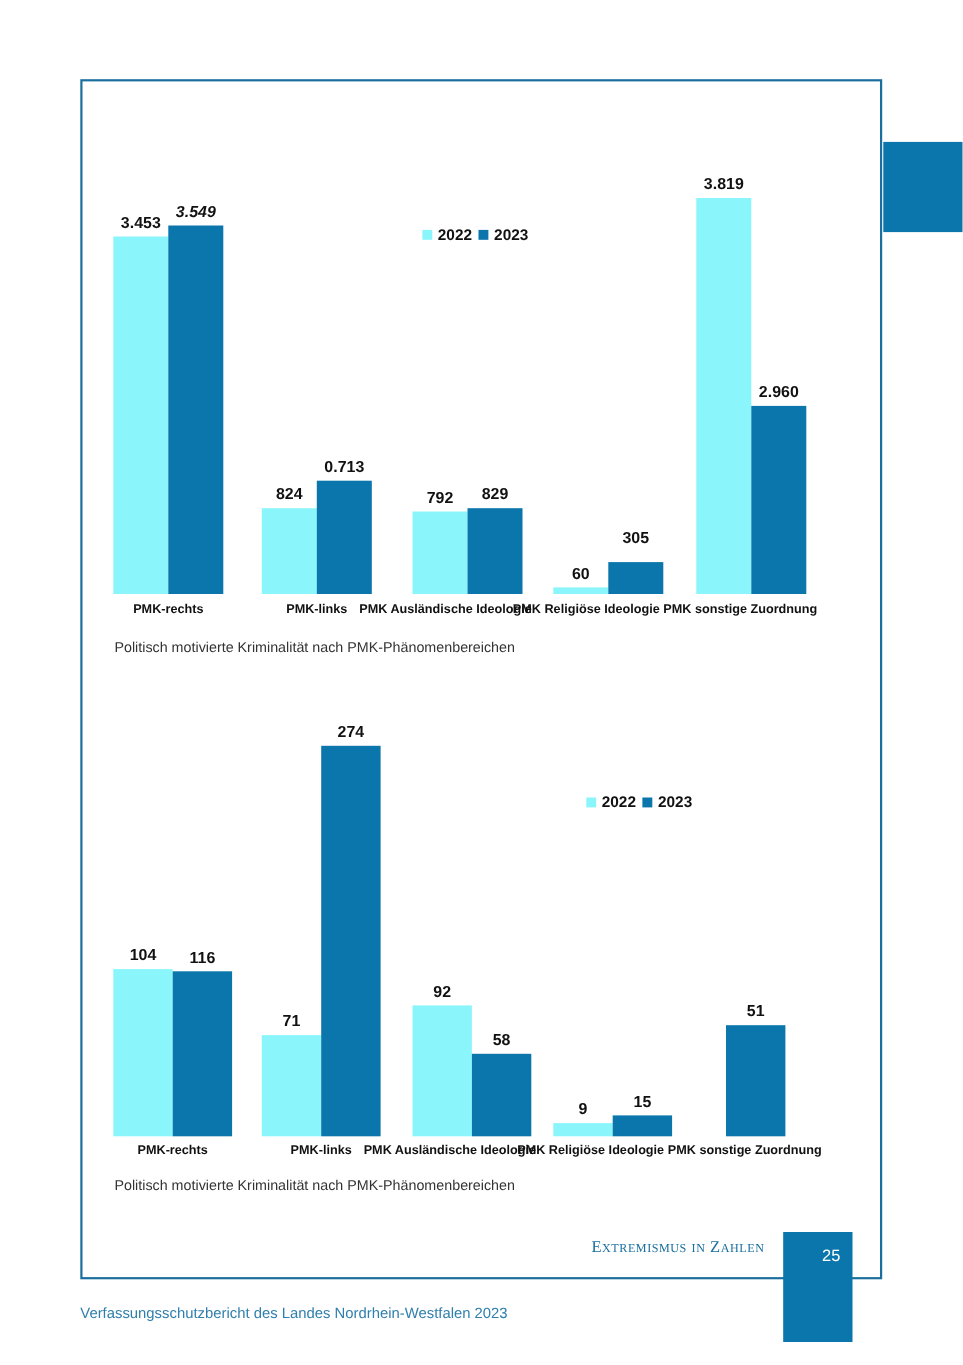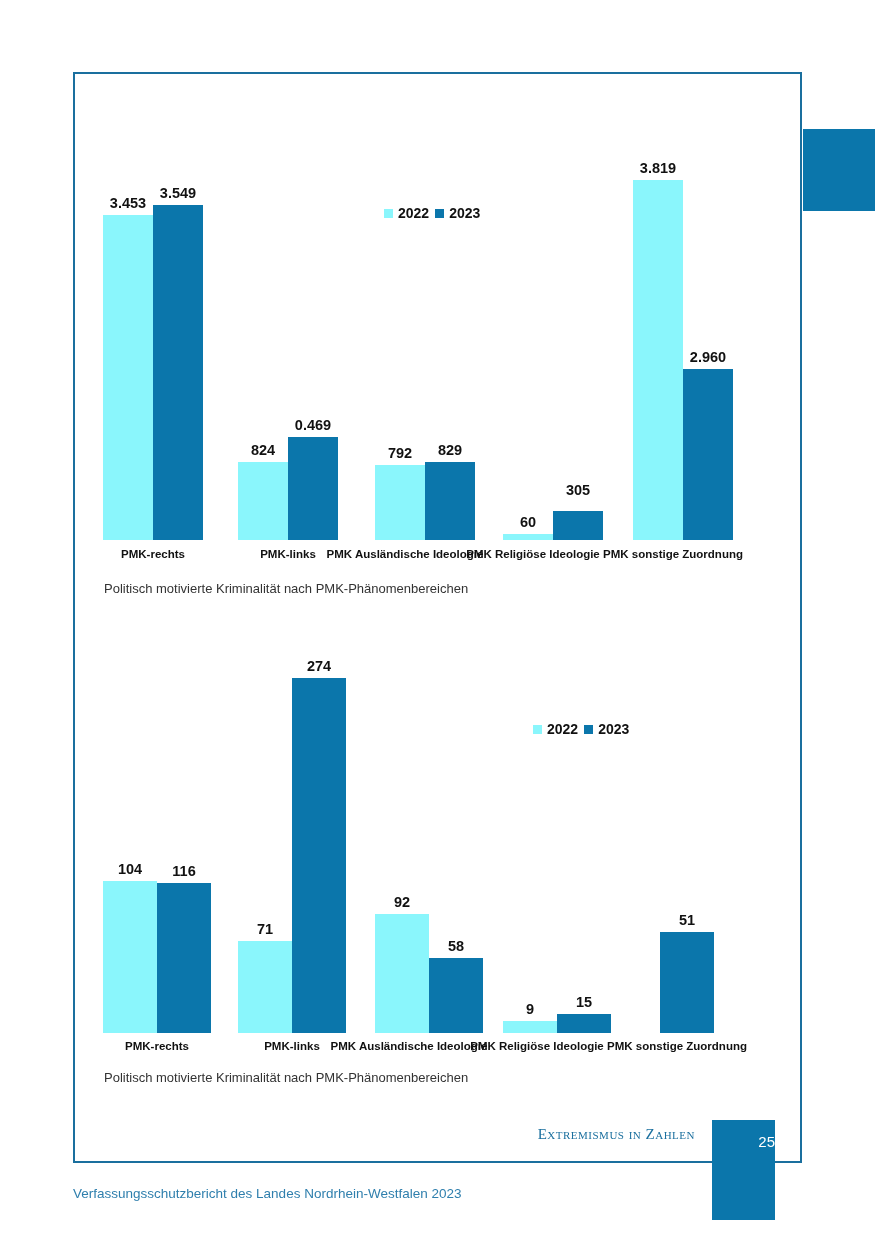--- a/index.html
+++ b/index.html
@@ -22,21 +22,21 @@
   }
   
   .deco-bottom{
     position:absolute;left:712px;top:1120px;width:63px;height:100px;
     background:#0b76ab;
   }
   .page-number{
     position:absolute;left:712px;top:1120px;width:63px;height:42px;
     color:#ffffff;font-size:15px;
     display:flex;align-items:center;justify-content:flex-end;
-    box-sizing:border-box;
+    padding-right:11px;box-sizing:border-box;
   }
   .footer-chapter{
     position:absolute;left:400px;top:1126px;width:295px;height:30px;
     color:#1a6f9e;text-align:right;
     font-family:"Liberation Serif", serif;
     font-size:15px;letter-spacing:.5px;
     font-variant:small-caps;
     white-space:nowrap;
   }
   .footer-note{
@@ -83,32 +83,32 @@
   <div class="frame"></div>
   <div class="deco-top"></div>
 
   <div class="chart" id="chart1" style="left:103px;top:140px;width:660px;height:400px;">
     <div class="plot" id="chart1-plot" style="height:400px;">
         <div class="group" style="left: 0px; width: 100px;">
           <div class="bar-wrap" style="width: 50px;">
             <div class="bar-label" style="bottom: 329.499px;">3.453</div>
             <div class="bar c2022" style="height: 325.499px;"></div>
           </div>
-          <div class="bar-wrap" style="width: 50px;">
+          <div class="bar-wrap" style="width: 50px; font-style: italic;">
             <div class="bar-label" style="bottom: 338.548px;">3.549</div>
             <div class="bar c2023" style="height: 334.548px;"></div>
           </div>
         </div>
         <div class="group" style="left: 135px; width: 100px;">
           <div class="bar-wrap" style="width: 50px;">
             <div class="bar-label" style="bottom: 81.6748px;">824</div>
             <div class="bar c2022" style="height: 77.6748px;"></div>
           </div>
           <div class="bar-wrap" style="width: 50px;">
-            <div class="bar-label" style="bottom: 107.409px;">0.469</div>
+            <div class="bar-label" style="bottom: 107.409px;">0.713</div>
             <div class="bar c2023" style="height: 103.409px;"></div>
           </div>
         </div>
         <div class="group" style="left: 272px; width: 100px;">
           <div class="bar-wrap" style="width: 50px;">
             <div class="bar-label" style="bottom: 78.6583px;">792</div>
             <div class="bar c2022" style="height: 74.6583px;"></div>
           </div>
           <div class="bar-wrap" style="width: 50px;">
             <div class="bar-label" style="bottom: 82.1461px;">829</div>

